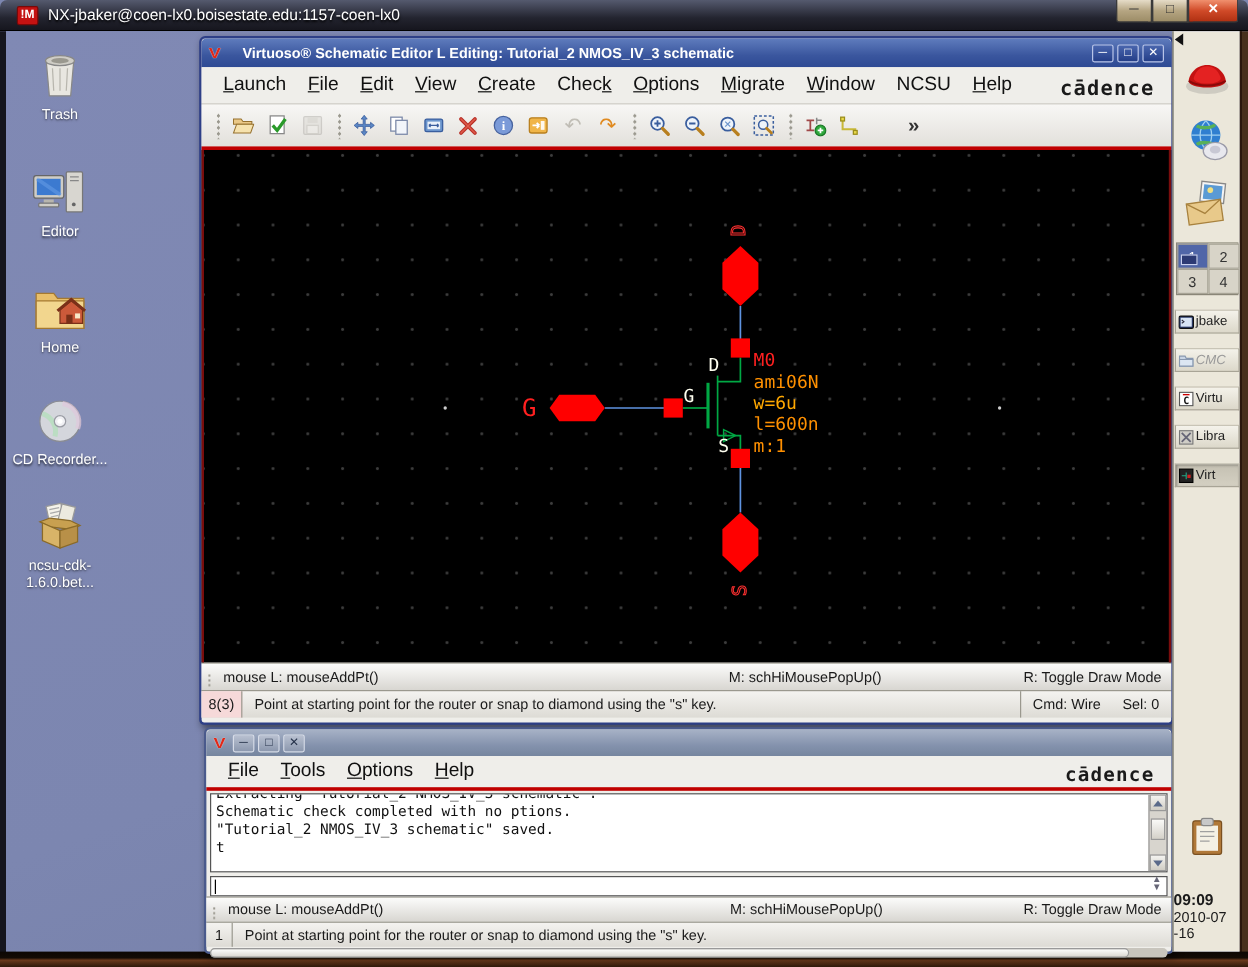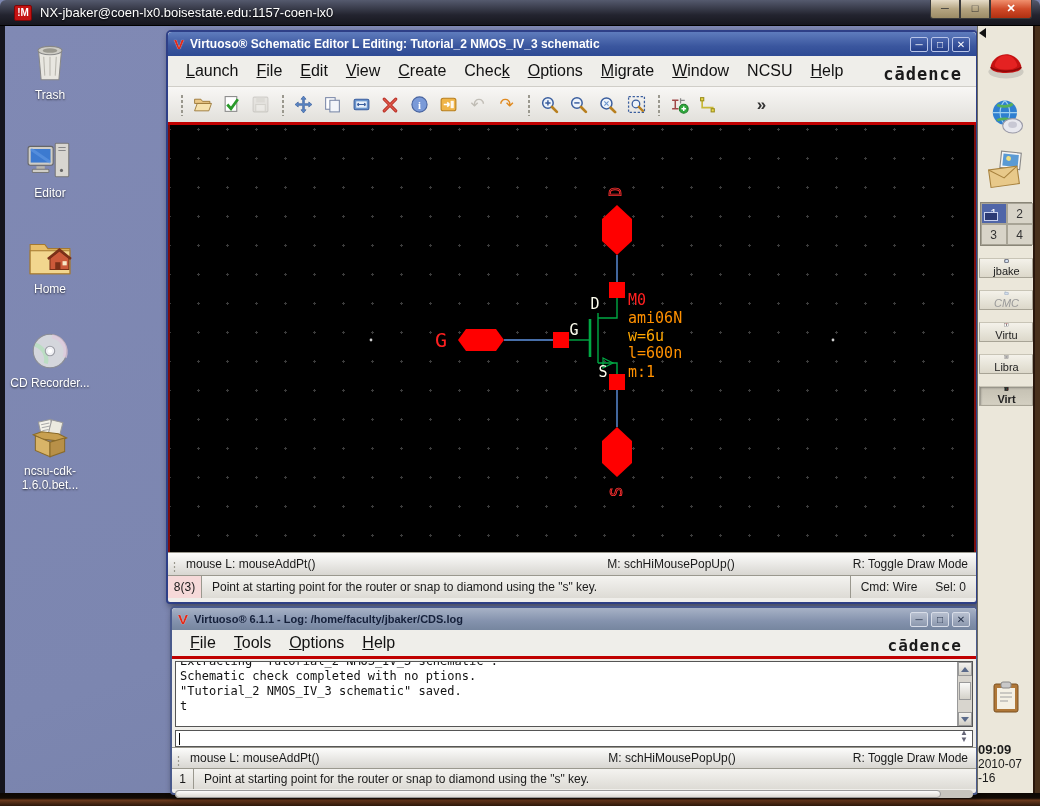--- a/index.html
+++ b/index.html
@@ -44,36 +44,36 @@
   .launcher { width:46px; height:46px; margin:8px auto 8px; display:flex; align-items:center; justify-content:center; }
   .wsw { width:52px; margin:6px auto 6px; display:grid; grid-template-columns:26px 26px; border:1px solid #8a8678; }
   .ws-cell { height:21px; background:#d8d4c8; border:1px solid #a8a496; font-size:12px;
     color:#333; display:flex; align-items:center; justify-content:center; position:relative; }
   .ws-cell.active { background:#5066a8; color:#fff; }
   .ws-cell.active .mini { position:absolute; left:2px; bottom:2px; width:14px; height:9px;
     background:#2c3a74; border:1px solid #c8d0ee; }
   .tasklist { margin-top:6px; }
   .task-btn { width:54px; height:20px; margin:12px auto; display:flex; align-items:center; gap:2px;
     background:linear-gradient(#f4f2ea,#dcd8ca); border:1px solid #a8a496; border-top-color:#c8c4b6;
-    padding-left:2px; overflow:hidden;flex-direction:column; }
+    padding-left:2px; overflow:hidden; }
   .task-btn .tlbl { font-size:11px; color:#222; white-space:nowrap; }
   .task-btn.minimized .tlbl { color:#999; font-style:italic; }
   .task-btn.active { background:linear-gradient(#c4c0b2,#d4d0c2); box-shadow:inset 1px 1px 2px rgba(0,0,0,.3); }
-  .task-btn.active .tlbl { font-weight:bold; }
+  .task-btn.active .tlbl { font-weight:normal; }
   .clip-launcher { position:absolute; left:0; right:0; top:655px; display:flex; justify-content:center; }
   .clock { position:absolute; left:0; right:0; bottom:8px; text-align:left; color:#1a1a1a; }
   .clock .time { font-size:13px; font-weight:bold; }
   .clock .date { font-size:12px; }
 
   
   .xwin { position:absolute; border-radius:5px 5px 4px 4px; }
   .win-title { height:24px; display:flex; align-items:center; padding:0 6px; border-radius:4px 4px 0 0; }
   .vico { color:#e02818; font-weight:bold; font-size:15px; margin-right:6px; line-height:1;
     text-shadow:0 0 1px #fff; transform:scaleY(.8); }
-  .wt-text { font-size:12px; font-weight:bold; flex:1; white-space:nowrap; overflow:hidden; }
+  .wt-text { font-size:12px; font-weight:bold; flex:1; white-space:nowrap; overflow:hidden;margin-left:12px; }
   .win-btns { display:flex; gap:3px; }
   .wb { width:18px; height:15px; font-size:10px; line-height:13px; text-align:center; border-radius:2px; }
 
   
   .schwin { left:166px; top:4px; width:812px; height:574px; background:#efeeea;
     border:2px solid #2e3f87; box-shadow:2px 3px 6px rgba(0,0,0,.45); }
   .schwin .win-title { background:linear-gradient(#5f7cbd,#3a569e 60%,#2e4a94); color:#fff; }
   .schwin .wb { background:linear-gradient(#4a66ae,#243e88); border:1px solid #b8c4e8; color:#fff; }
   .menubar { height:30px; display:flex; align-items:center; padding:0 10px; background:#efeeea; gap:2px; }
   .menu-item { font-size:16px; color:#111; padding:3px 8px; cursor:default; }
@@ -423,21 +423,20 @@
         <span class="prompt-right">
           <span>Cmd: Wire</span>
           <span>Sel: 0</span>
         </span>
       </div>
     </div>
 
     <div class="xwin logwin">
       <div class="win-title">
         <span class="vico">V</span>
-        <span class="wt-text" style="font-size:11px">Virtuoso® 6.1.1 - Log: /home/faculty/jbaker/CDS.log</span>
         <span class="win-btns">
           <span class="wb">─</span>
           <span class="wb">□</span>
           <span class="wb">✕</span>
         </span>
       </div>
       <div class="menubar">
           <span class="menu-item"><span class="mn">F</span>ile</span>
           <span class="menu-item"><span class="mn">T</span>ools</span>
           <span class="menu-item"><span class="mn">O</span>ptions</span>

